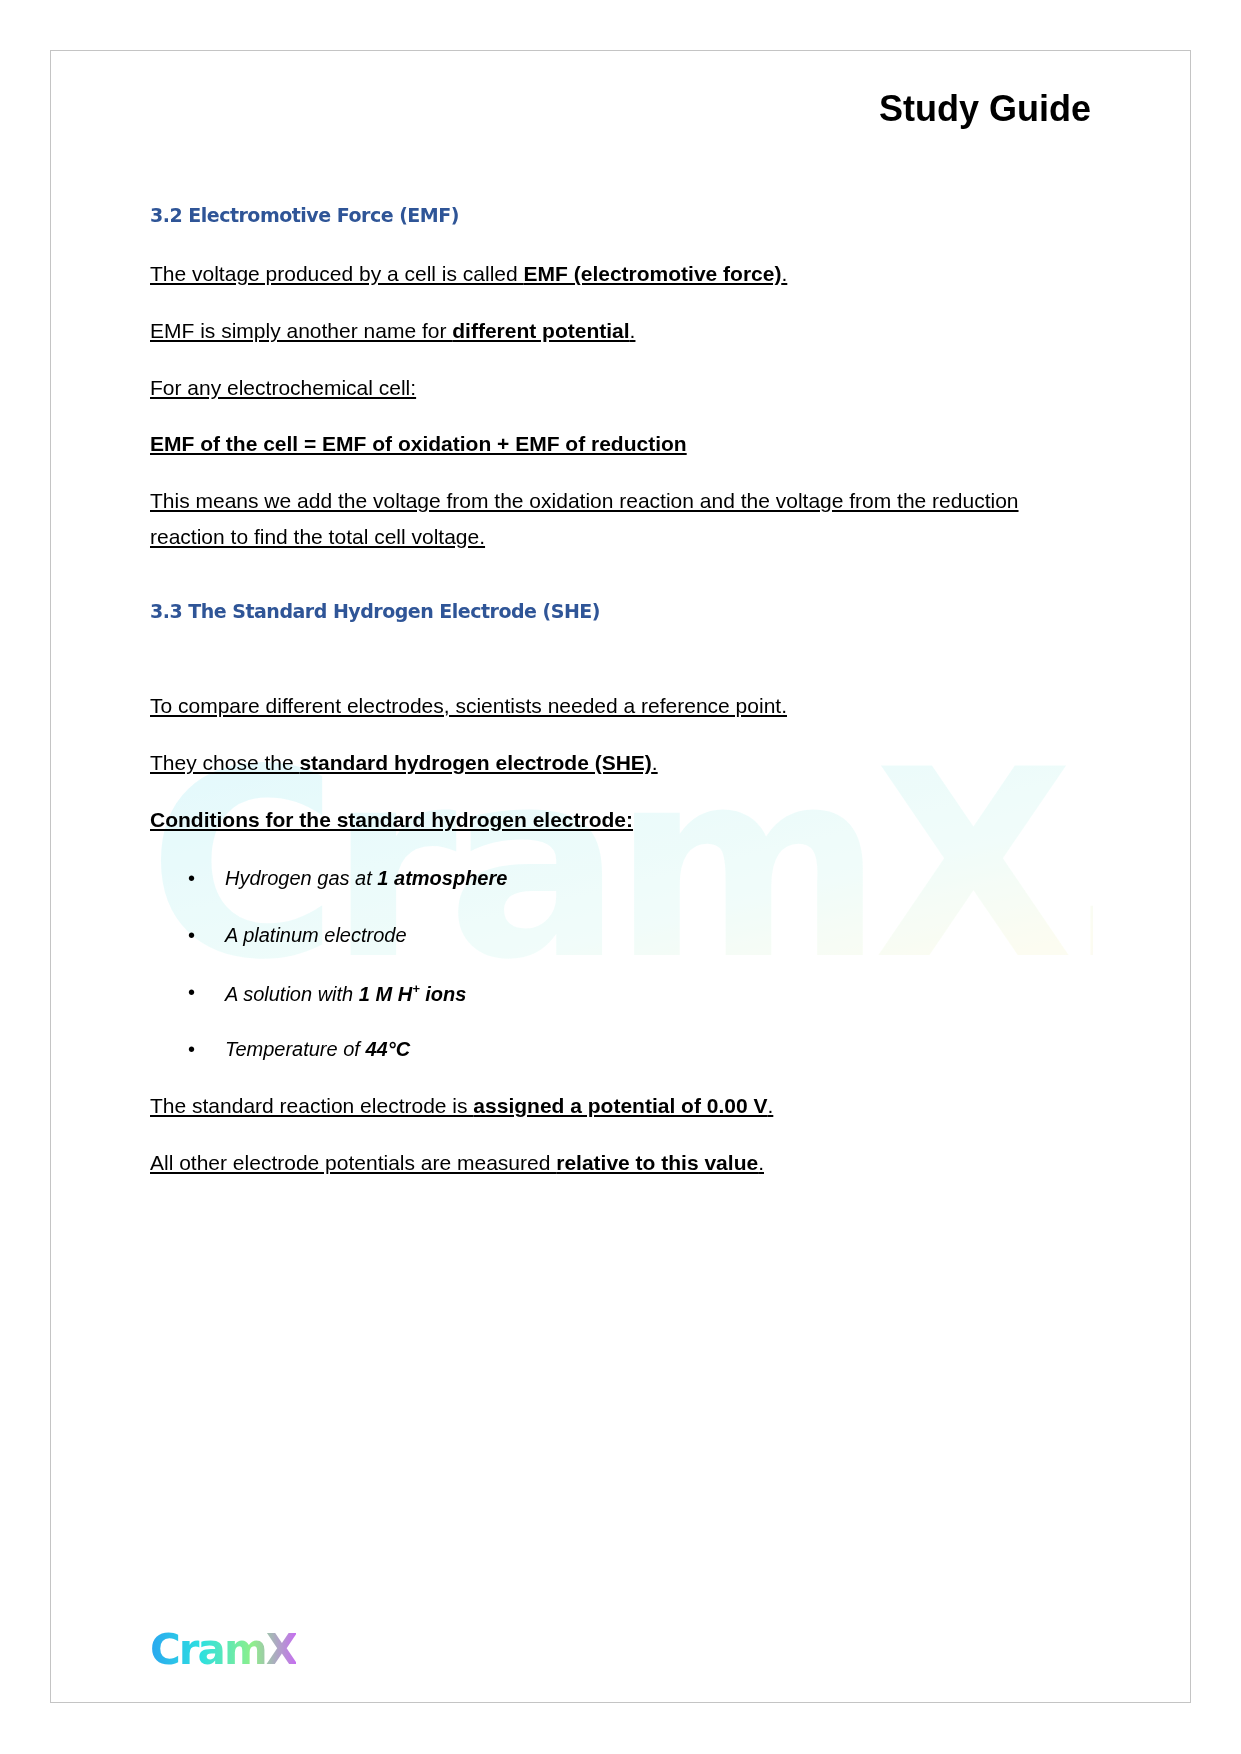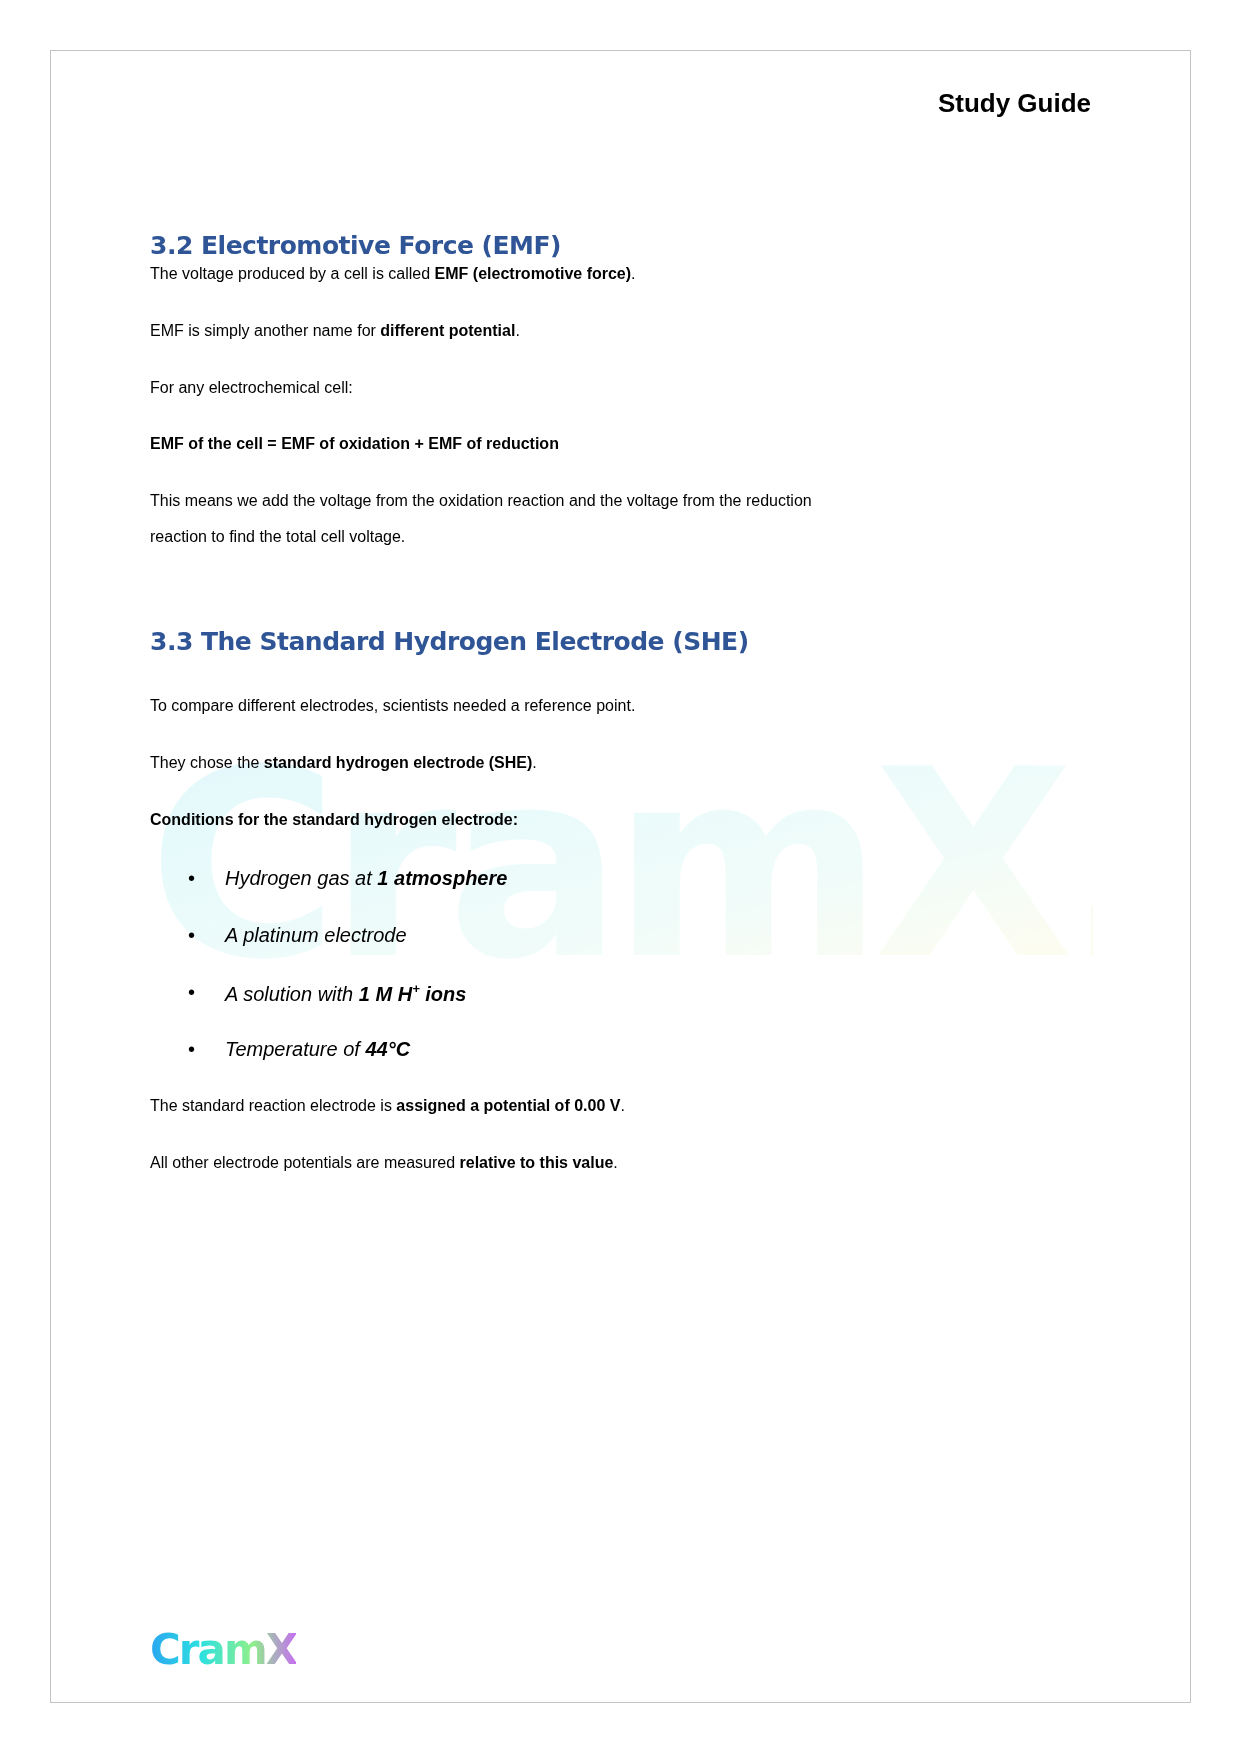--- a/index.html
+++ b/index.html
@@ -1,20 +1,20 @@
 <!DOCTYPE html>
 <html><head>
 <meta charset="utf-8">
 <style>
   html, body { margin:0; padding:0; background:#ffffff; }
   body { width:1241px; height:1754px; position:relative; overflow:hidden; font-family:"Liberation Sans", sans-serif; color:#000; }
   .page { position:absolute; left:50px; top:50px; width:1141px; height:1653px; border:1px solid #c4c4c4; box-sizing:border-box; background:#fff; }
-  .title { position:absolute; right:150px; top:88px; font-size:26px; font-weight:bold; color:#000; }
-  .h2 { position:absolute; left:150px; font-family:"DejaVu Sans", sans-serif; font-size:25px; font-weight:bold; color:#2f5597; letter-spacing:-0.5px;margin-top:27px; }
-  .p { position:absolute; left:150px; font-size:16px; line-height:36px; white-space:nowrap; }
+  .title { position:absolute; right:150px; top:88px; font-size:36px; font-weight:bold; color:#000; }
+  .h2 { position:absolute; left:150px; font-family:"DejaVu Sans", sans-serif; font-size:19px; font-weight:bold; color:#2f5597; letter-spacing:-0.5px; }
+  .p { position:absolute; left:150px; font-size:21px; line-height:36px; white-space:nowrap;text-decoration:underline; }
   .p b { font-weight:bold; }
   .bullet { position:absolute; left:188px; font-size:20px; white-space:nowrap; }
   .bullet .dot { display:inline-block; width:38px; }
   .bullet .txt { position:absolute; left:37px;font-style:italic; }
   .wm { position:absolute; left:148px; top:755px; width:945px; height:240px; opacity:0.55; pointer-events:none; }
   .logo { position:absolute; left:150px; top:1625px; }
   .logo-text { font-family:"DejaVu Sans", sans-serif; font-weight:bold; font-size:42px; letter-spacing:-2px;
     background:linear-gradient(90deg,#2aa7f0 0%,#2de0e0 35%,#8ef08a 70%,#c66ef0 100%);
     -webkit-background-clip:text; background-clip:text; color:transparent; }
   sup { font-size:13px; }

